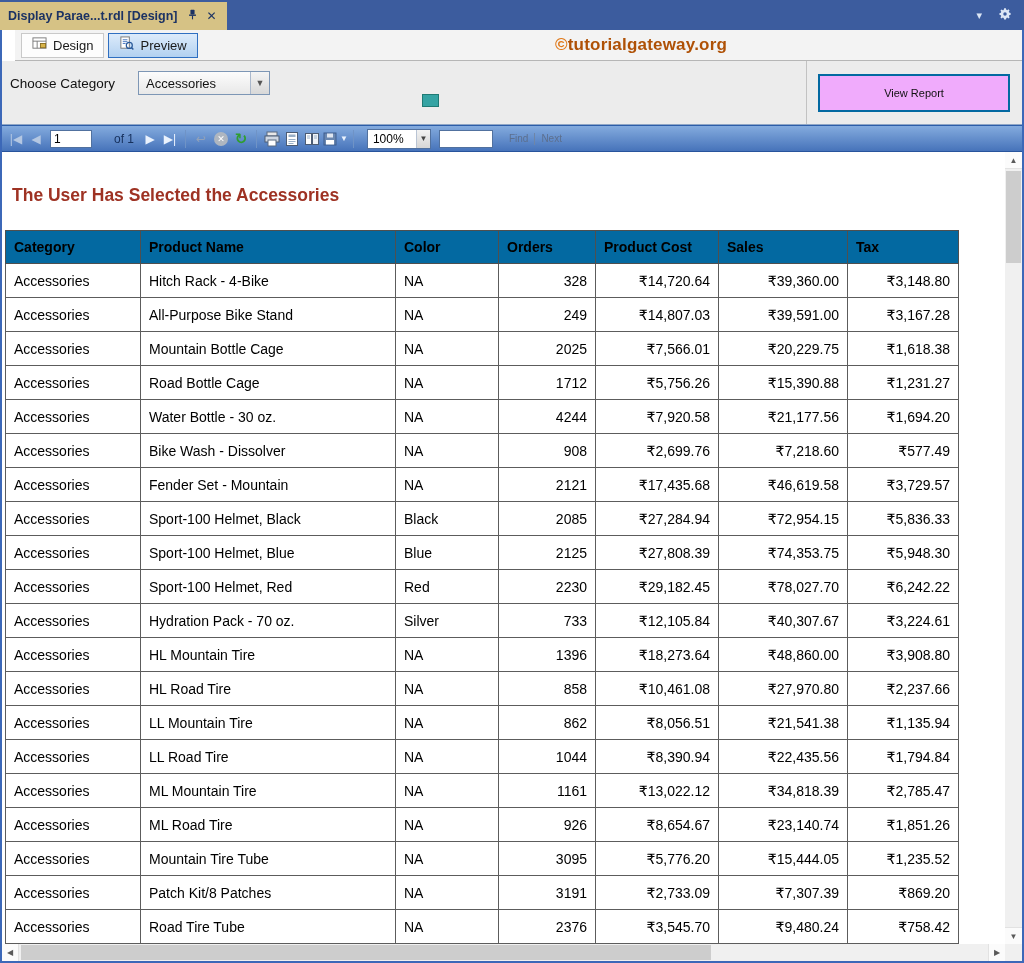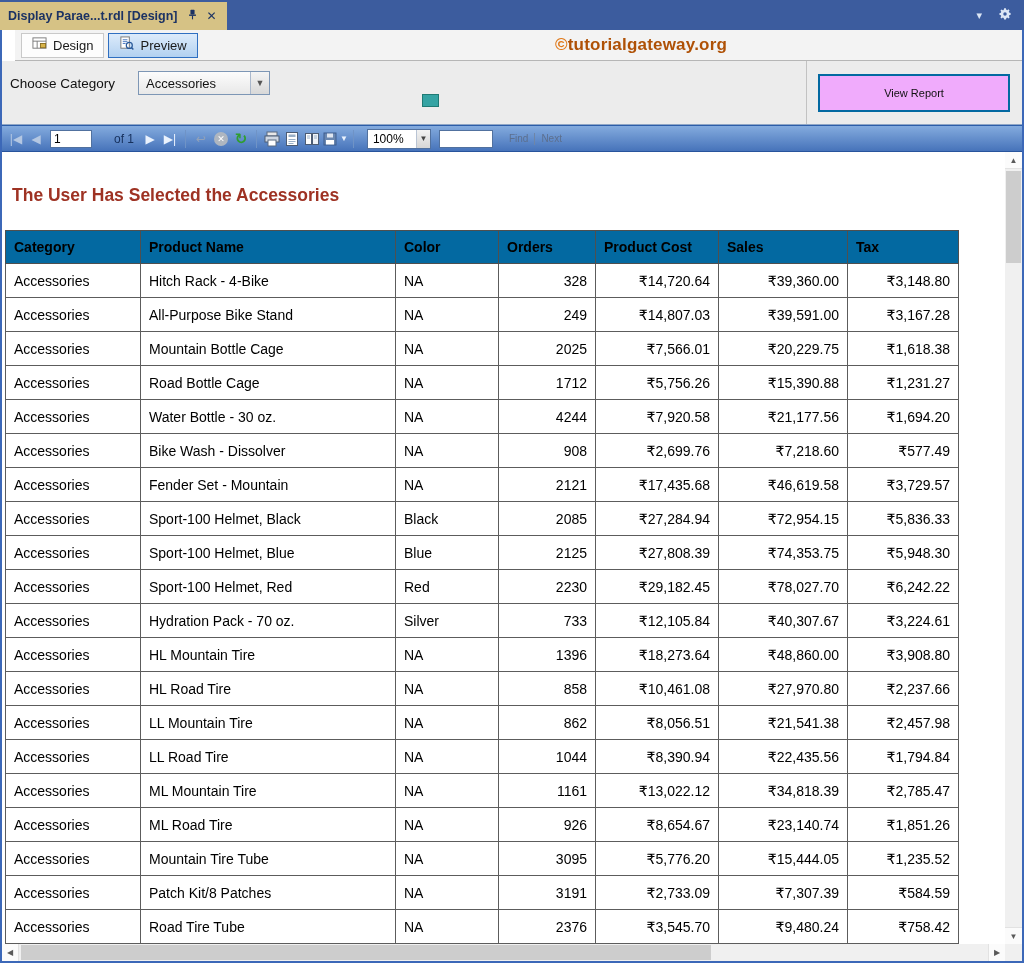--- a/index.html
+++ b/index.html
@@ -337,21 +337,21 @@
             <td class="num">₹27,970.80</td>
             <td class="num">₹2,237.66</td>
           </tr>
           <tr>
             <td>Accessories</td>
             <td>LL Mountain Tire</td>
             <td>NA</td>
             <td class="num">862</td>
             <td class="num">₹8,056.51</td>
             <td class="num">₹21,541.38</td>
-            <td class="num">₹2,457.98</td>
+            <td class="num">₹1,135.94</td>
           </tr>
           <tr>
             <td>Accessories</td>
             <td>LL Road Tire</td>
             <td>NA</td>
             <td class="num">1044</td>
             <td class="num">₹8,390.94</td>
             <td class="num">₹22,435.56</td>
             <td class="num">₹1,794.84</td>
           </tr>
@@ -382,21 +382,21 @@
             <td class="num">₹15,444.05</td>
             <td class="num">₹1,235.52</td>
           </tr>
           <tr>
             <td>Accessories</td>
             <td>Patch Kit/8 Patches</td>
             <td>NA</td>
             <td class="num">3191</td>
             <td class="num">₹2,733.09</td>
             <td class="num">₹7,307.39</td>
-            <td class="num">₹584.59</td>
+            <td class="num">₹869.20</td>
           </tr>
           <tr>
             <td>Accessories</td>
             <td>Road Tire Tube</td>
             <td>NA</td>
             <td class="num">2376</td>
             <td class="num">₹3,545.70</td>
             <td class="num">₹9,480.24</td>
             <td class="num">₹758.42</td>
           </tr>

